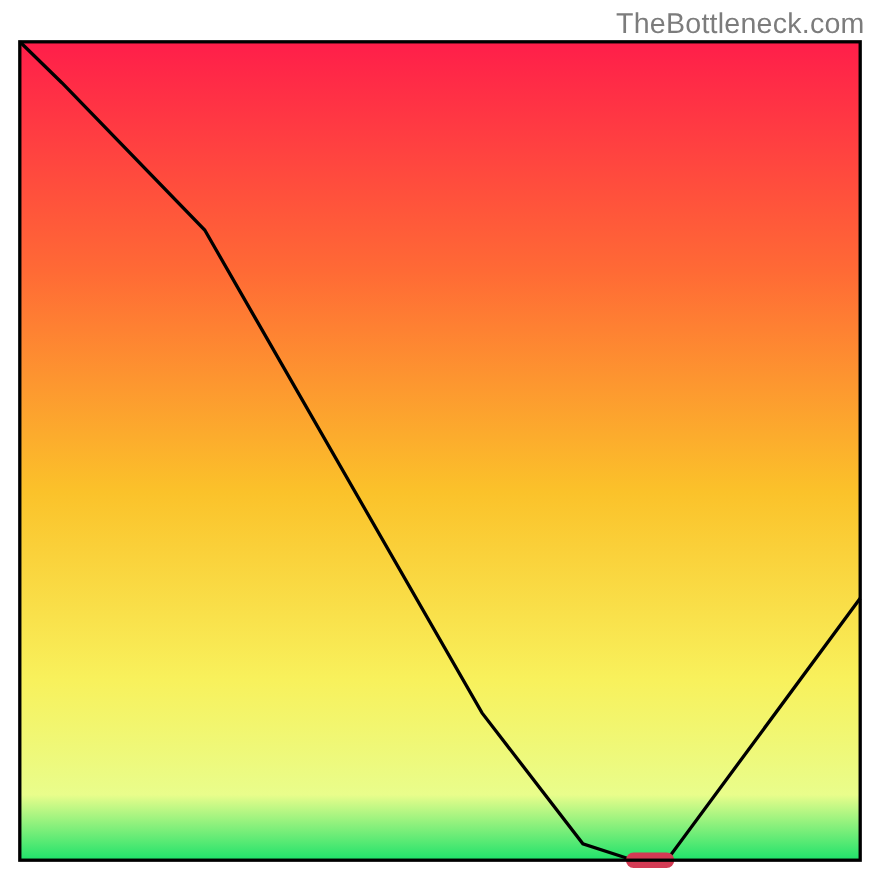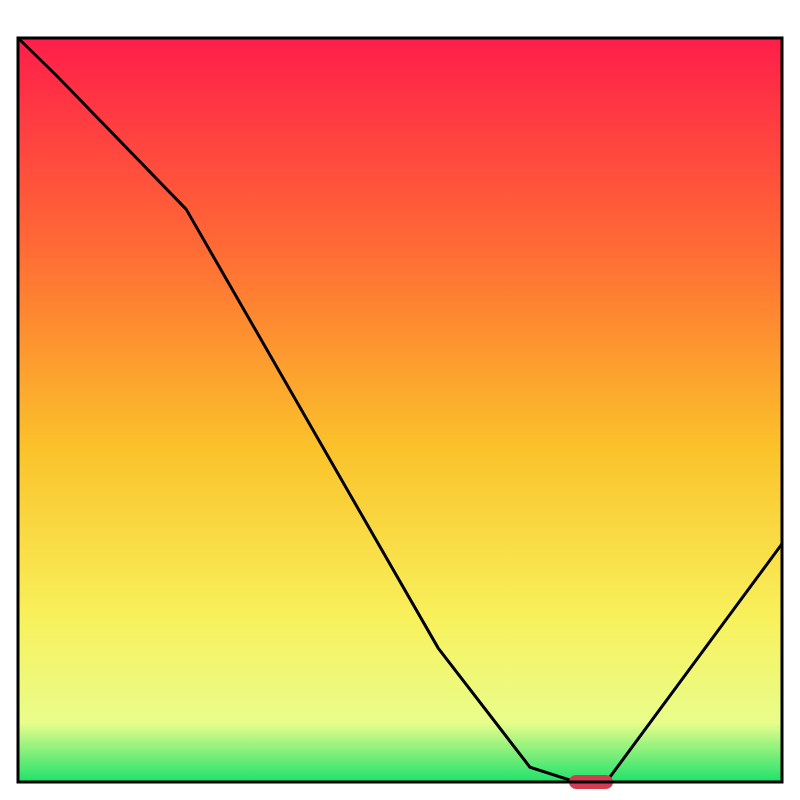--- a/index.html
+++ b/index.html
@@ -28,20 +28,21 @@
     display: block;
     position: absolute;
     left: 0;
     top: 0;
   }
 </style>
 </head>
 <body>
 <div class="wrap">
 
+<div class="watermark">TheBottleneck.com</div>
 
 <svg id="chart-svg" width="800" height="800" viewBox="0 0 800 800">
   <defs>
     <linearGradient id="bg-grad" x1="0" y1="0" x2="0" y2="1">
           <stop offset="0%" stop-color="#ff1e4a"></stop>
           <stop offset="28.000000000000004%" stop-color="#ff6a35"></stop>
           <stop offset="55.00000000000001%" stop-color="#fbc22a"></stop>
           <stop offset="78%" stop-color="#f8f15c"></stop>
           <stop offset="92%" stop-color="#e9fd8b"></stop>
           <stop offset="100%" stop-color="#1ee26b"></stop>

